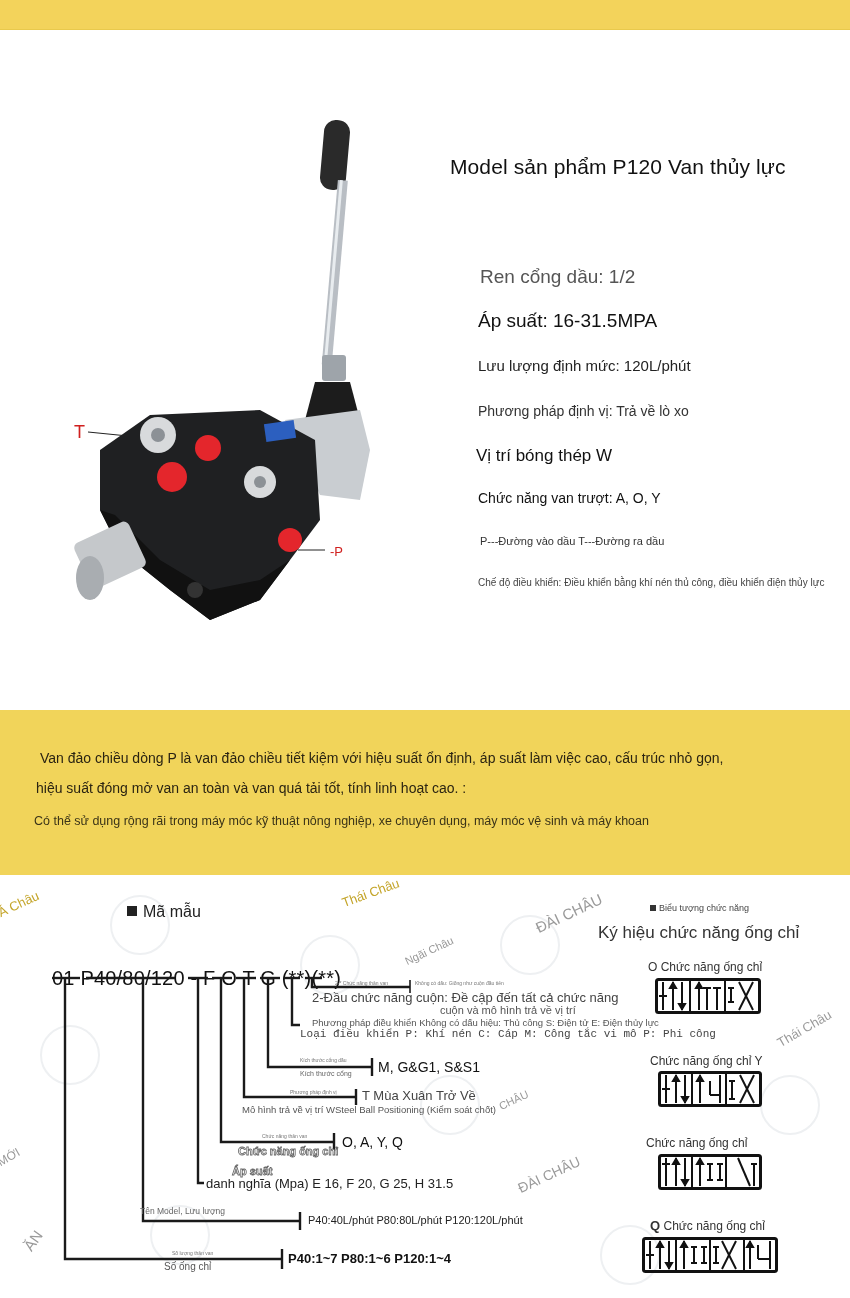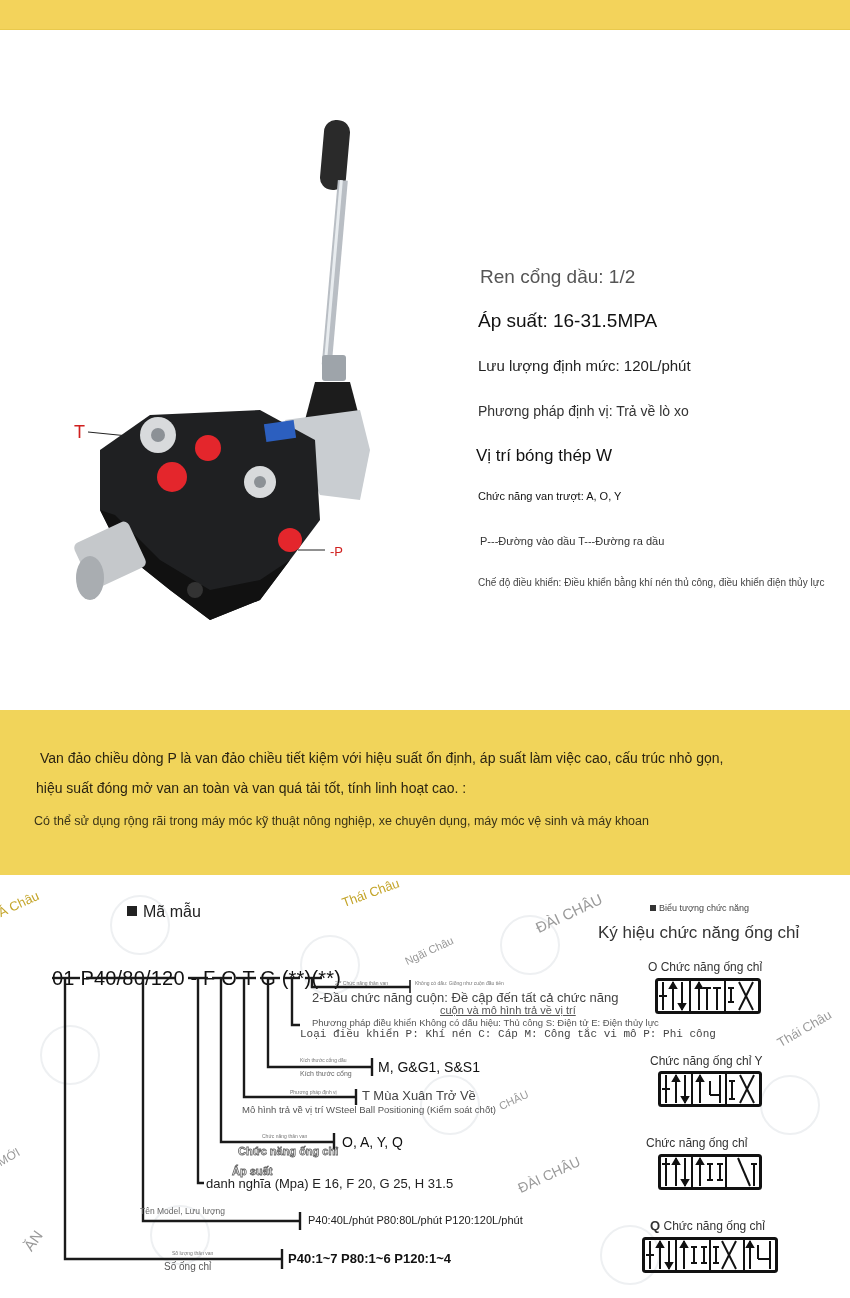--- a/index.html
+++ b/index.html
@@ -12,21 +12,21 @@
   .product-section { position: absolute; left: 0; top: 30px; width: 850px; height: 680px; background: #fff; }
   .product-image { position: absolute; left: 60px; top: 90px; width: 330px; height: 540px; }
 
   .product-title { position: absolute; left: 450px; top: 125px; font-size: 21px; color: #111; white-space: nowrap; letter-spacing: 0.1px; }
   .spec { position: absolute; white-space: nowrap; }
   .spec-thread { left: 480px; top: 236px; font-size: 19px; color: #555; }
   .spec-pressure { left: 478px; top: 280px; font-size: 19px; color: #111; }
   .spec-flow { left: 478px; top: 327px; font-size: 15px; color: #222; }
   .spec-position { left: 478px; top: 373px; font-size: 14px; color: #333; }
   .spec-ball { left: 476px; top: 416px; font-size: 17px; color: #111; }
-  .spec-function { left: 478px; top: 460px; font-size: 11px; color: #111; }
+  .spec-function { left: 478px; top: 460px; font-size: 14px; color: #111; }
   .spec-ports { left: 480px; top: 505px; font-size: 11px; color: #333; }
   .spec-control { left: 478px; top: 547px; font-size: 10px; color: #444; }
 
   
   .desc-band { position: absolute; left: 0; top: 710px; width: 850px; height: 210px; background: #f1d45a; }
   .desc-line1 { position: absolute; left: 40px; top: 40px; font-size: 14px; color: #2b2412; white-space: nowrap; }
   .desc-line2 { position: absolute; left: 36px; top: 70px; font-size: 14px; color: #2b2412; white-space: nowrap; }
   .desc-line3 { position: absolute; left: 34px; top: 104px; font-size: 12.5px; color: #3b3418; white-space: nowrap; }
 
   
@@ -35,21 +35,21 @@
   .wm-yellow { color: #c4a52a; }
   .wm-gray { color: #9a9a9a; }
   .wm-circle { position: absolute; border: 2px solid #eef0f2; border-radius: 50%; width: 60px; height: 60px; }
 
   .section-label { position: absolute; font-size: 16px; color: #222; white-space: nowrap; }
   .section-label .sq { display: inline-block; width: 10px; height: 10px; background: #222; margin-right: 6px; vertical-align: 1px; }
   .code-line { position: absolute; left: 52px; top: 92px; font-size: 20px; color: #111; white-space: nowrap; letter-spacing: 0.2px; }
 
   .ann { position: absolute; white-space: nowrap; }
   .ann-tiny { font-size: 5px; color: #777; }
-  .ann-small { font-size: 11px; color: #555; text-decoration: underline; }
+  .ann-small { font-size: 11px; color: #555; }
   .ann-med { font-size: 13px; color: #444; }
   .ann-bold { font-size: 14px; color: #111; font-weight: normal; }
   .ann-val { font-size: 13px; color: #222; }
   .ann-outline { font-size: 11px; color: #fff; font-weight: bold; -webkit-text-stroke: 0.8px #666; }
 
   .func-label { position: absolute; font-size: 12px; color: #333; white-space: nowrap; }
   .func-title { position: absolute; left: 598px; top: 48px; font-size: 17px; color: #333; white-space: nowrap; }
   .func-symbol { position: absolute; }
 
   svg.diagram { position: absolute; left: 0; top: 0; }
@@ -93,20 +93,21 @@
 
     <circle cx="135" cy="470" r="8" fill="#333"></circle>
 
     <text x="14" y="318" font-size="18" fill="#d0201f" font-family="Liberation Sans, sans-serif">T</text>
     <line x1="28" y1="312" x2="68" y2="316" stroke="#222" stroke-width="1"></line>
 
     <line x1="238" y1="430" x2="265" y2="430" stroke="#222" stroke-width="1"></line>
     <text x="270" y="436" font-size="13" fill="#d0201f" font-family="Liberation Sans, sans-serif">-P</text>
   </svg>
 
+  <div class="product-title">Model sản phẩm P120 Van thủy lực</div>
   <div class="spec spec-thread">Ren cổng dầu: 1/2</div>
   <div class="spec spec-pressure">Áp suất: 16-31.5MPA</div>
   <div class="spec spec-flow">Lưu lượng định mức: 120L/phút</div>
   <div class="spec spec-position">Phương pháp định vị: Trả về lò xo</div>
   <div class="spec spec-ball">Vị trí bóng thép W</div>
   <div class="spec spec-function">Chức năng van trượt: A, O, Y</div>
   <div class="spec spec-ports">P---Đường vào dầu T---Đường ra dầu</div>
   <div class="spec spec-control">Chế độ điều khiển: Điều khiển bằng khí nén thủ công, điều khiển điện thủy lực</div>
 </div>
 

